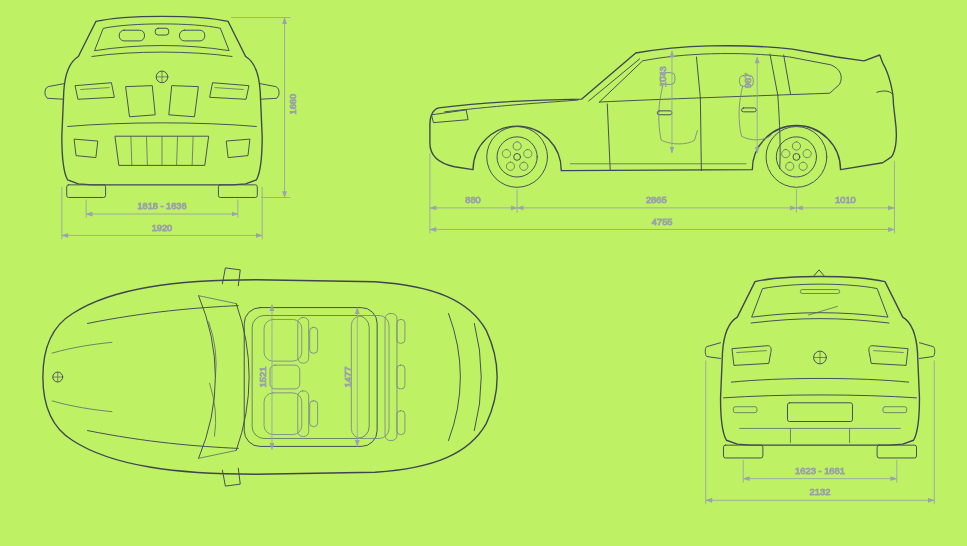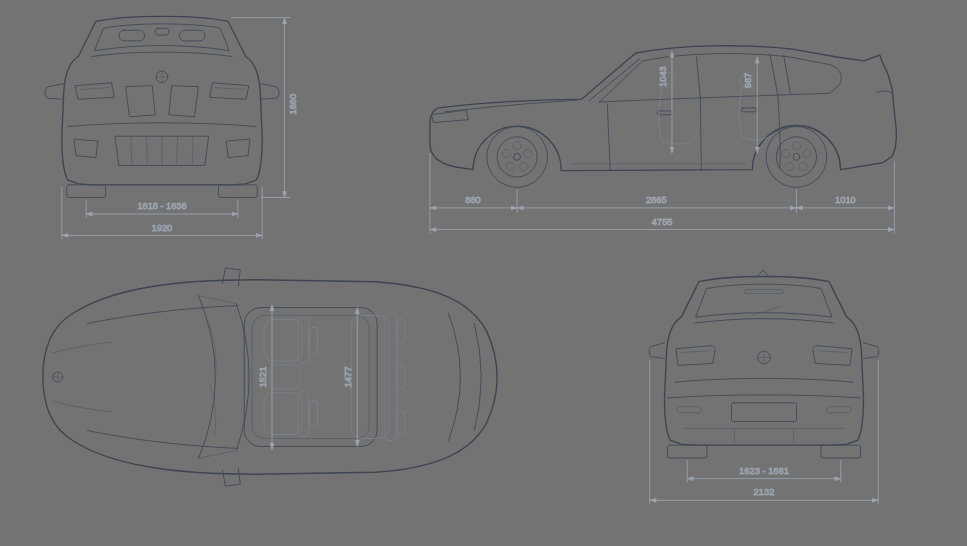--- a/index.html
+++ b/index.html
@@ -1,22 +1,22 @@
 <!DOCTYPE html>
 <html><head>
 <meta charset="utf-8">
 <style>
   html,body{margin:0;padding:0;background:#ffffff;}
   body{font-family:"Liberation Sans",sans-serif;}
-  .canvas{position:relative;width:967px;height:546px;background:#737373;overflow:hidden;}
+  .canvas{position:relative;width:967px;height:546px;background:#bef264;overflow:hidden;}
   .view{position:absolute;margin:0;padding:0;}
   .view-front{left:16px;top:2px;}
   .view-side{left:415px;top:6px;}
   .view-top{left:28px;top:256px;}
-  .view-rear{left:616px;top:260px;}
+  .view-rear{left:672px;top:260px;}
   svg{display:block;overflow:visible;}
   .outline{stroke:#3f4651;stroke-width:1.4;fill:none;stroke-linejoin:round;stroke-linecap:round;}
   .detail{stroke:#464d58;stroke-width:1;fill:none;stroke-linejoin:round;stroke-linecap:round;}
   .thin{stroke:#565d68;stroke-width:.75;fill:none;}
   .ghost{stroke:#7b828c;stroke-width:.85;fill:none;stroke-linejoin:round;stroke-linecap:round;}
   .dim{stroke:#9ba2ab;stroke-width:.9;fill:none;}
   .dim-text{font:9.5px "Liberation Sans",sans-serif;fill:#5d636c;}
 </style>
 </head>
 <body>

